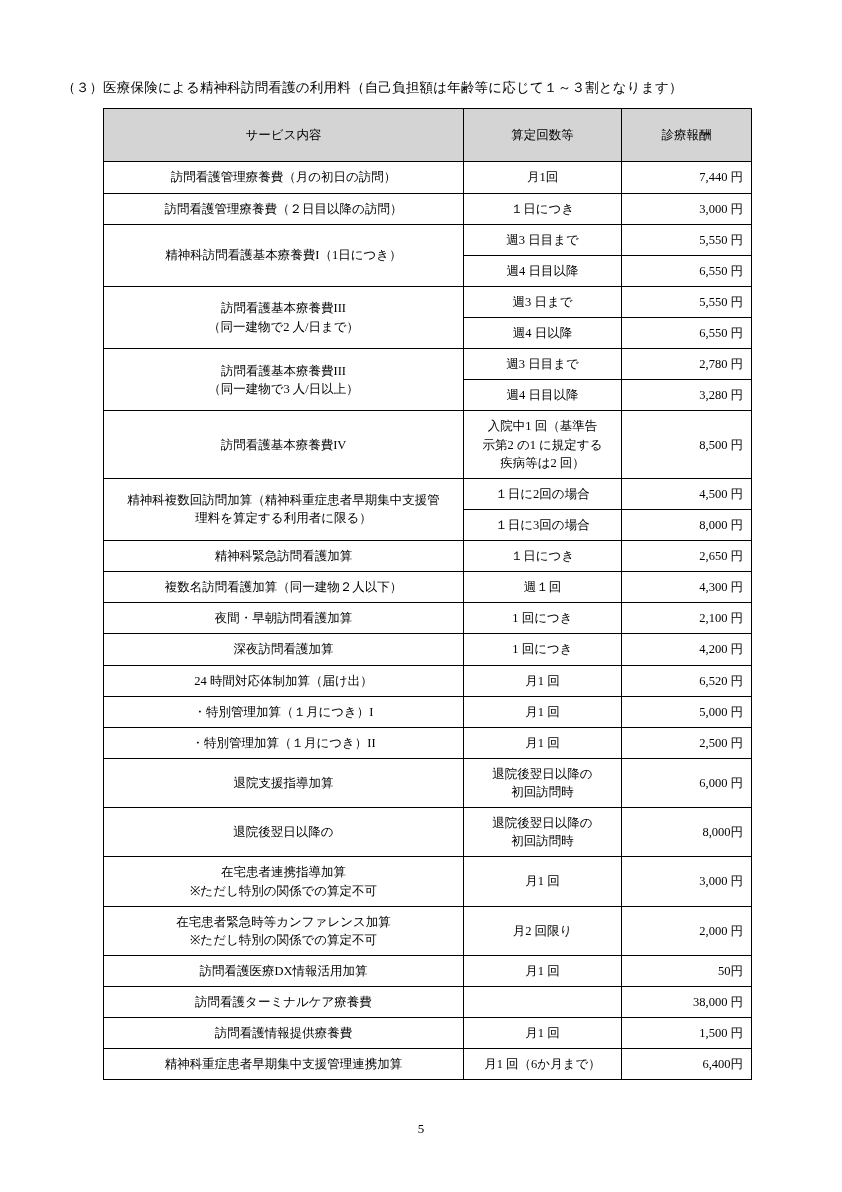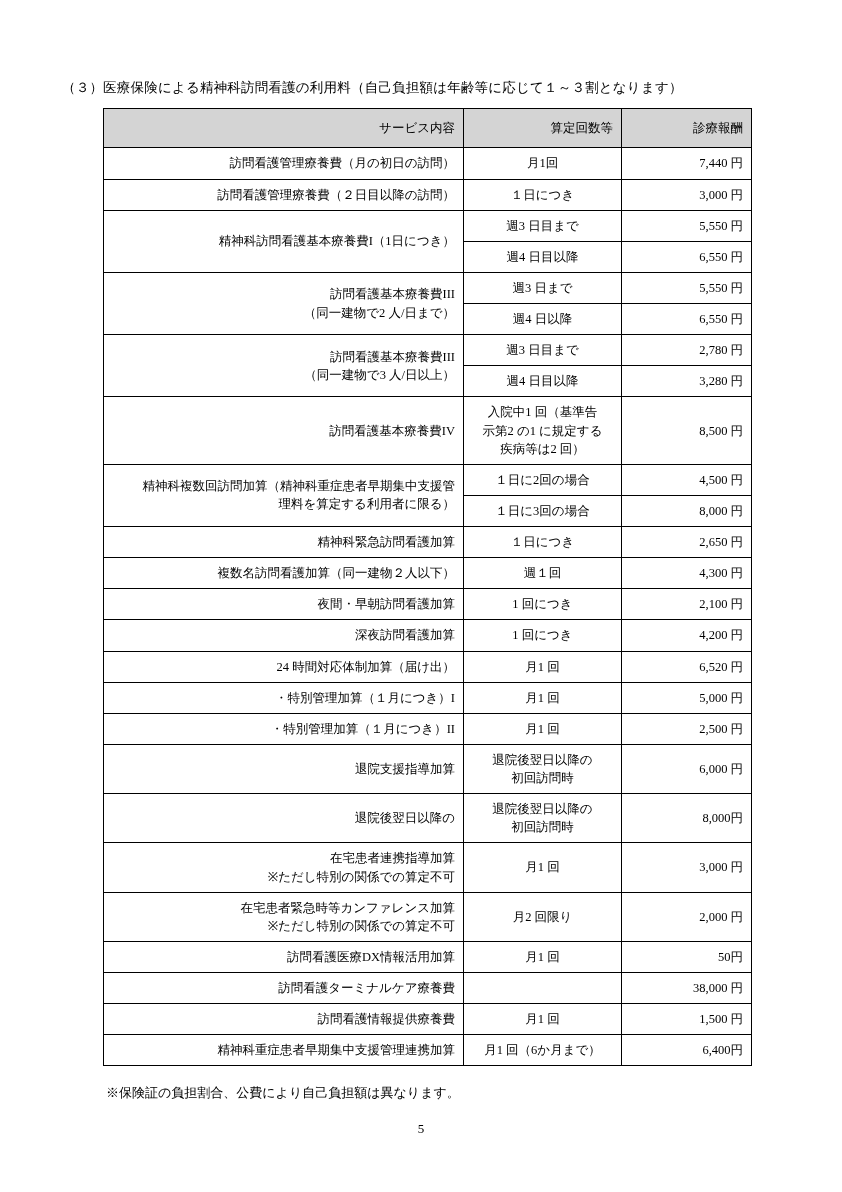--- a/index.html
+++ b/index.html
@@ -42,26 +42,26 @@
   table.fee-table th,
   table.fee-table td {
     border: 1px solid #000000;
     padding: 6px 8px;
     vertical-align: middle;
     line-height: 1.45;
   }
   table.fee-table thead th {
     background: #d4d4d4;
     font-weight: normal;
-    text-align: right;
-    padding: 10px 8px;
+    text-align: center;
+    padding: 17px 8px;
     font-size: 12.5px;
   }
   td.svc {
-    text-align: right;
+    text-align: center;
     white-space: pre-line;
   }
   td.cnt {
     text-align: center;
     white-space: pre-line;
   }
   td.fee {
     text-align: right;
     white-space: nowrap;
     padding-right: 10px;
@@ -232,16 +232,15 @@
           <td class="fee">1,500 円</td>
         </tr>
         <tr>
           <td class="svc">精神科重症患者早期集中支援管理連携加算</td>
           <td class="cnt">月1 回（6か月まで）</td>
           <td class="fee">6,400円</td>
         </tr>
       </tbody>
   </table>
 
-  <p class="footnote">※保険証の負担割合、公費により自己負担額は異なります。</p>
 
   <div class="page-number">5</div>
 </div>
 
 </body></html>

